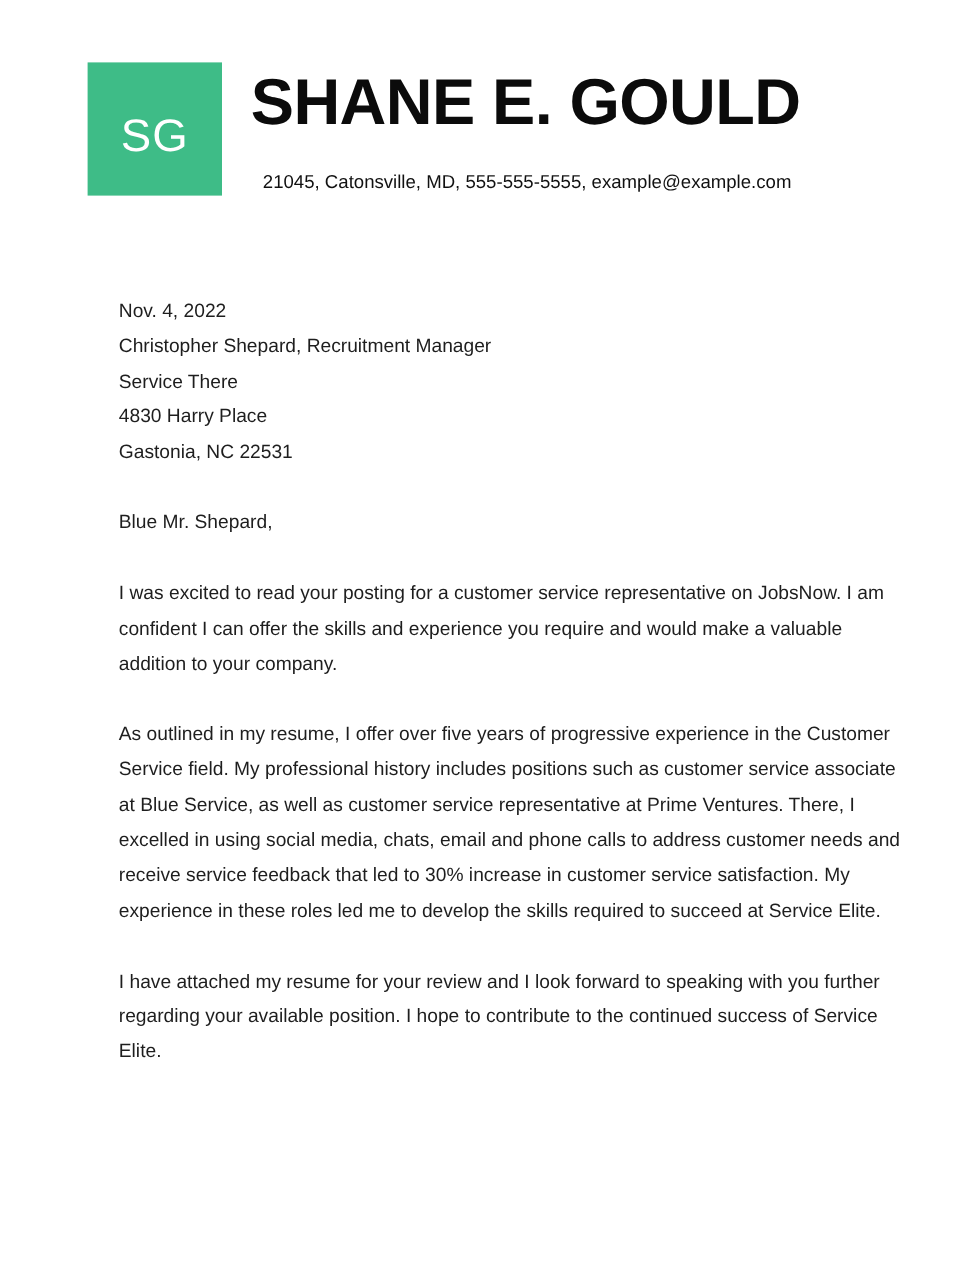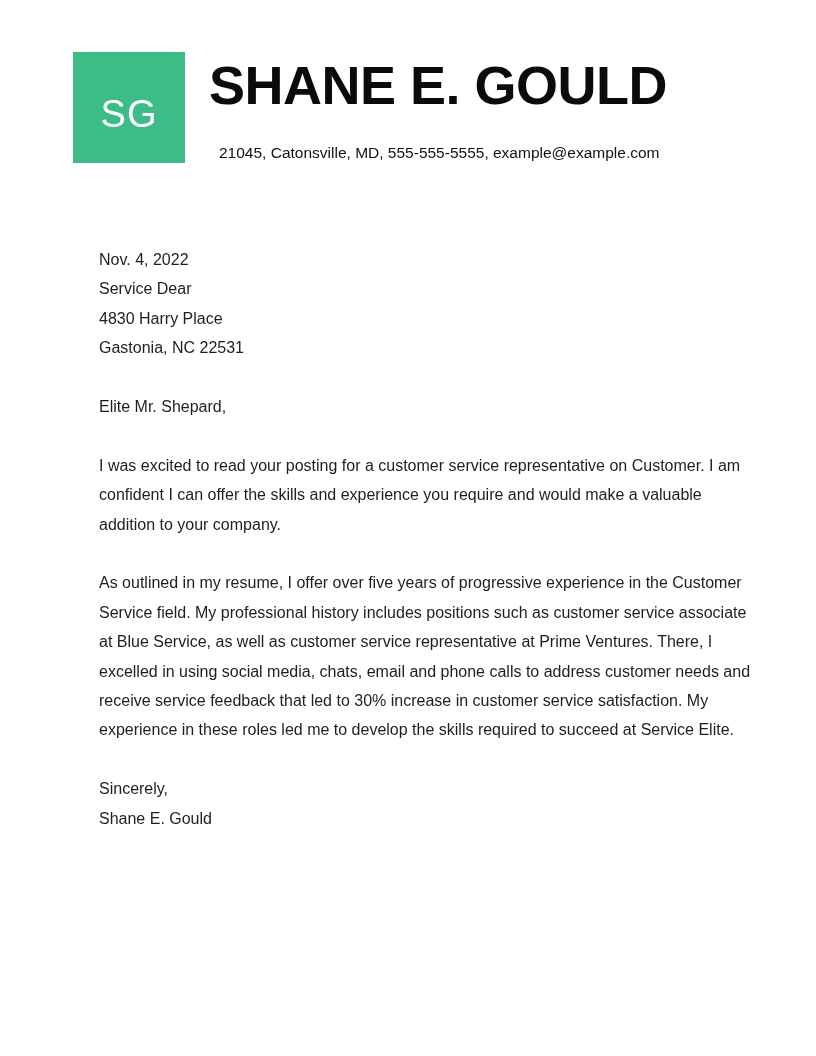--- a/index.html
+++ b/index.html
@@ -79,31 +79,29 @@
   </div>
 
   <div class="full-name">SHANE E. GOULD</div>
 
   <div class="contact-line">21045, Catonsville, MD, 555-555-5555, example@example.com</div>
 
   <div class="letter-body">
 
     <div class="block">
       <div>Nov. 4, 2022</div>
-      <div>Service Dear</div>
+      <div>Christopher Shepard, Recruitment Manager</div>
+      <div>Service There</div>
       <div>4830 Harry Place</div>
       <div>Gastonia, NC 22531</div>
     </div>
 
-    <p>Elite Mr. Shepard,</p>
+    <p>Blue Mr. Shepard,</p>
 
-    <p>I was excited to read your posting for a customer service representative on Customer. I am confident I can offer the skills and experience you require and would make a valuable addition to your company.</p>
+    <p>I was excited to read your posting for a customer service representative on JobsNow. I am confident I can offer the skills and experience you require and would make a valuable addition to your company.</p>
 
     <p>As outlined in my resume, I offer over five years of progressive experience in the Customer Service field. My professional history includes positions such as customer service associate at Blue Service, as well as customer service representative at Prime Ventures. There, I excelled in using social media, chats, email and phone calls to address customer needs and receive service feedback that led to 30% increase in customer service satisfaction. My experience in these roles led me to develop the skills required to succeed at Service Elite.</p>
 
+    <p>I have attached my resume for your review and I look forward to speaking with you further regarding your available position. I hope to contribute to the continued success of Service Elite.</p>
 
-    <div class="block">
-      <div>Sincerely,</div>
-      <div>Shane E. Gould</div>
-    </div>
 
   </div>
 </div>
 
 </body></html>

